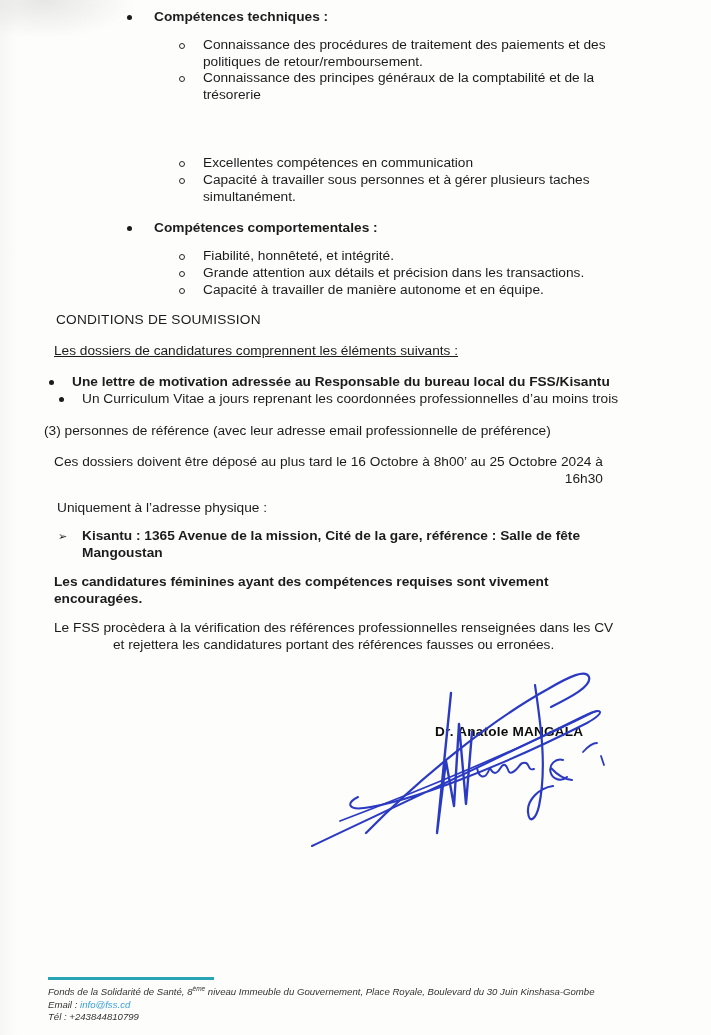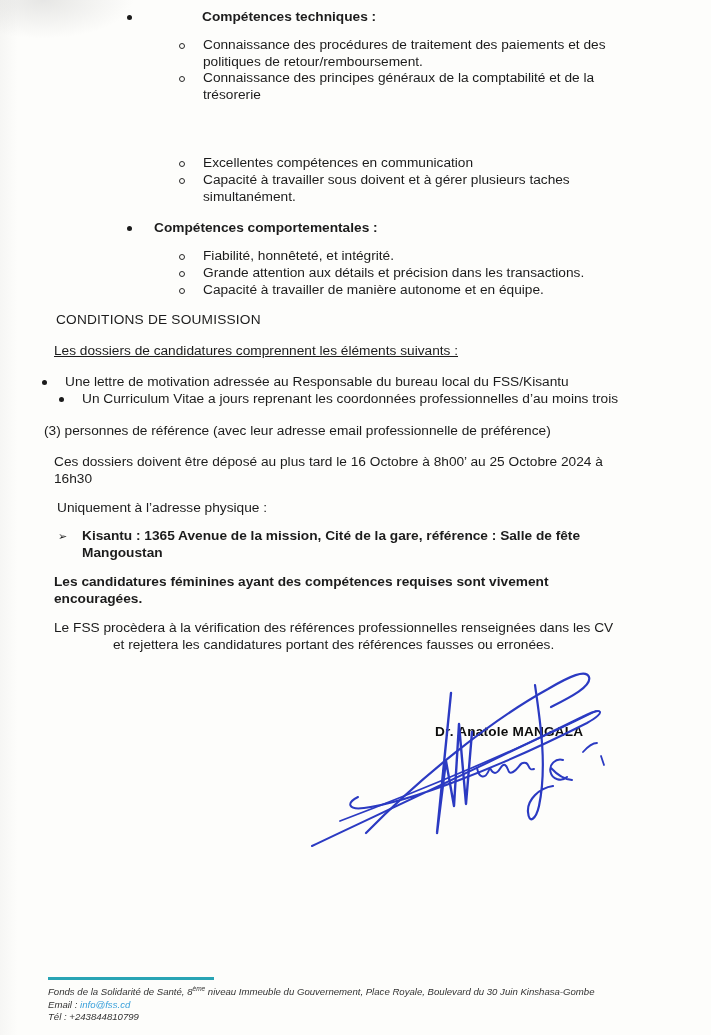--- a/index.html
+++ b/index.html
@@ -28,21 +28,21 @@
   .footer-text{font-style:italic;font-size:9.6px;line-height:12.4px;color:#333;}
   .footer-text sup{font-size:6.5px;}
   .email-link{color:#379fda;text-decoration:none;cursor:pointer;}
   .heading-caps{letter-spacing:0.2px;}
 </style>
 </head>
 <body>
 
 <div class="page">
 
-  <div class="abs row" style="left:127px;top:9px;gap:48px;">
+  <div class="abs row" style="left:127px;top:9px;">
     <span class="dot"></span>
     <span class="bold">Compétences techniques :</span>
   </div>
   <div class="abs row" style="left:179px;top:37px;">
     <span class="circ"></span>
     <div>
       <div class="line">Connaissance des procédures de traitement des paiements et des</div>
       <div class="line">politiques de retour/remboursement.</div>
     </div>
   </div>
@@ -56,21 +56,21 @@
 
   <div class="abs row" style="left:179px;top:155px;">
     <span class="circ"></span>
     <div>
       <div class="line">Excellentes compétences en communication</div>
     </div>
   </div>
   <div class="abs row" style="left:179px;top:172px;">
     <span class="circ"></span>
     <div>
-      <div class="line">Capacité à travailler sous doivent et à gérer plusieurs taches</div>
+      <div class="line">Capacité à travailler sous personnes et à gérer plusieurs taches</div>
       <div class="line">simultanément.</div>
     </div>
   </div>
 
   <div class="abs row" style="left:127px;top:220px;">
     <span class="dot"></span>
     <span class="bold">Compétences comportementales :</span>
   </div>
   <div class="abs row" style="left:179px;top:248px;">
     <span class="circ"></span>
@@ -87,31 +87,31 @@
   <div class="abs row" style="left:179px;top:282px;">
     <span class="circ"></span>
     <div>
       <div class="line">Capacité à travailler de manière autonome et en équipe.</div>
     </div>
   </div>
 
   <div class="abs line heading-caps" style="left:56px;top:312px;">CONDITIONS DE SOUMISSION</div>
   <div class="abs line" style="left:54px;top:343px;text-decoration:underline;">Les dossiers de candidatures comprennent les éléments suivants :</div>
 
-  <div class="abs row" style="left:42px;top:374px;">
+  <div class="abs row" style="left:49px;top:374px;font-weight:bold;">
     <span class="dot-sm"></span>
     <div class="line">Une lettre de motivation adressée au Responsable du bureau local du FSS/Kisantu</div>
   </div>
   <div class="abs row" style="left:59px;top:391px;">
     <span class="dot-sm"></span>
     <div class="line">Un Curriculum Vitae a jours reprenant les coordonnées professionnelles d’au moins trois</div>
   </div>
   <div class="abs line" style="left:44px;top:423px;">(3) personnes de référence (avec leur adresse email professionnelle de préférence)</div>
 
-  <div class="abs" style="left:54px;top:454px;">
+  <div class="abs" style="left:54px;top:454px;text-align:right;">
     <div class="line">Ces dossiers doivent être déposé au plus tard le 16 Octobre à 8h00’ au 25 Octobre 2024 à</div>
     <div class="line">16h30</div>
   </div>
 
   <div class="abs line" style="left:57px;top:500px;">Uniquement à l’adresse physique :</div>
 
   <div class="abs row" style="left:58px;top:528px;">
     <span class="arrow">➢</span>
     <div class="bold">
       <div class="line">Kisantu : 1365 Avenue de la mission, Cité de la gare, référence : Salle de fête</div>

